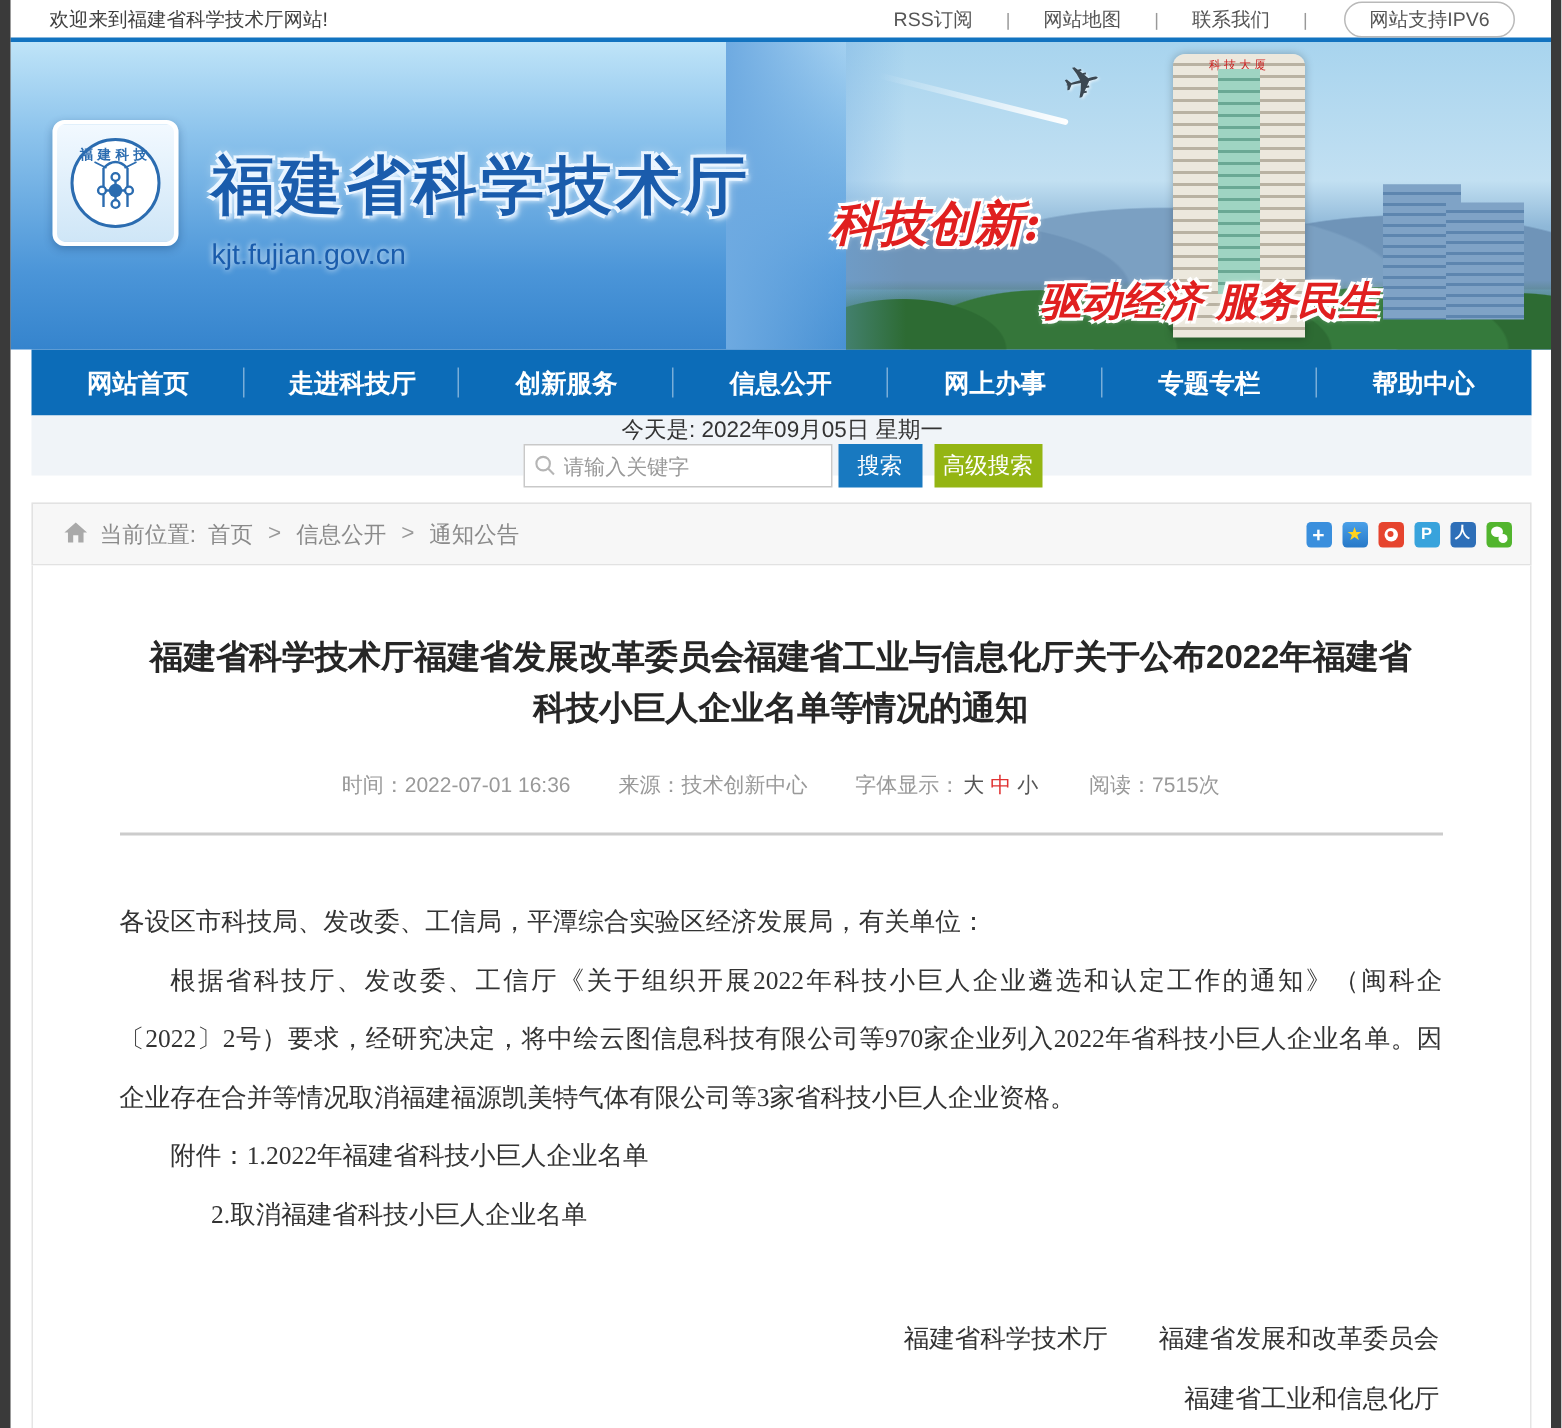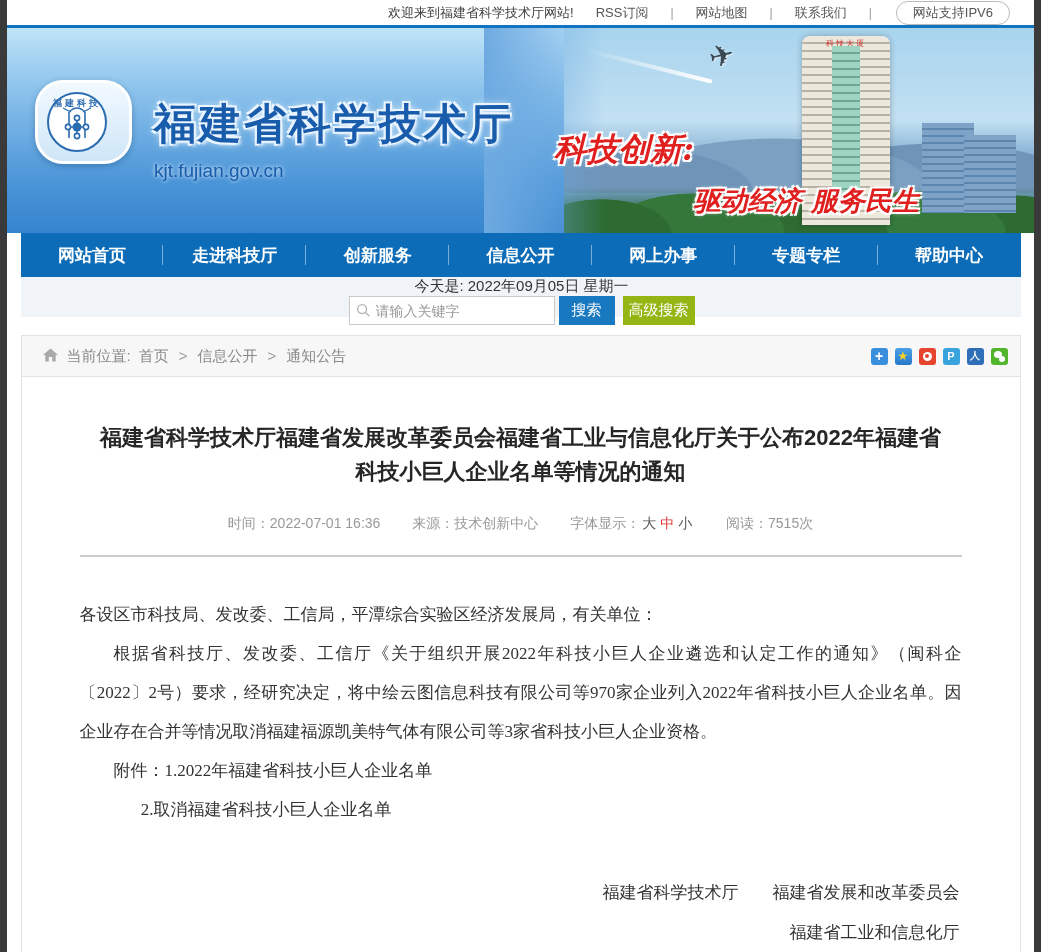--- a/index.html
+++ b/index.html
@@ -3,21 +3,21 @@
 <meta charset="utf-8">
 <style>
   * { margin:0; padding:0; box-sizing:border-box; }
   html,body { width:1041px; height:952px; overflow:hidden; }
   body { font-family:"Liberation Sans","DejaVu Sans",sans-serif; background:#fff; position:relative; }
 
   .edge-strip { position:absolute; top:0; width:7px; height:952px; background:#3a3a3a; z-index:50; }
   .edge-left { left:0; } .edge-right { right:0; }
 
   
-  .topbar { height:28px; margin:0 7px; background:#fff; display:flex; align-items:center; justify-content:flex-end; padding:0 24px 0 26px; border-bottom:3px solid #1273c0; }
+  .topbar { height:28px; margin:0 7px; background:#fff; display:flex; align-items:center; justify-content:space-between; padding:0 24px 0 26px; border-bottom:3px solid #1273c0; }
   .topbar-welcome { font-size:13px; color:#404040; }
   .topbar-right { display:flex; align-items:center; gap:0; }
   .topbar-link { font-size:13px; color:#555; padding:0 22px; cursor:pointer; }
   .topbar-sep { color:#999; font-size:12px; }
   .ipv6-pill { font-size:13px; color:#555; border:1px solid #b9b9b9; border-radius:12px; padding:2px 16px; margin-left:24px; cursor:pointer; background:#fff; }
 
   
   .banner { position:relative; height:205px; margin:0 7px; overflow:hidden;
     background:linear-gradient(180deg,#bfe4f8 0%,#8cc3ec 30%,#4b95d8 75%,#3584cd 100%); }
   .banner-photo { position:absolute; right:0; top:0; width:470px; height:100%;
@@ -28,38 +28,38 @@
     background:radial-gradient(120px 45px at 15% 100%,#6f94b8 98%,transparent),
                radial-gradient(160px 55px at 45% 100%,#7ba0c2 98%,transparent),
                radial-gradient(150px 50px at 80% 100%,#6f94b8 98%,transparent); }
   .treeline { position:absolute; right:0; bottom:0; width:470px; height:46px;
     background:radial-gradient(70px 34px at 8% 100%,#2d6b33 98%,transparent),
                radial-gradient(90px 40px at 28% 100%,#35763a 98%,transparent),
                radial-gradient(80px 36px at 52% 100%,#2d6b33 98%,transparent),
                radial-gradient(90px 42px at 75% 100%,#357a3c 98%,transparent),
                radial-gradient(80px 38px at 95% 100%,#2d6b33 98%,transparent),
                linear-gradient(180deg,rgba(45,107,51,0) 0%,#2b6631 70%); }
-  .tower { position:absolute; right:144px; bottom:8px; width:88px; height:189px;
+  .tower { position:absolute; right:164px; bottom:8px; width:88px; height:189px;
     background:repeating-linear-gradient(180deg,#ece8dd 0 6px,#b9b2a2 6px 8px); border-radius:8px 8px 0 0; box-shadow:0 0 6px rgba(0,0,0,.25); }
   .tower-glass { position:absolute; left:30px; top:10px; width:28px; height:150px;
     background:repeating-linear-gradient(180deg,#9fd4c2 0 6px,#6aa894 6px 8px); }
   .tower-sign { position:absolute; top:2px; width:100%; text-align:center; font-size:8px; color:#c22; letter-spacing:2px; }
   .side-building { position:absolute; bottom:20px; width:52px; height:90px;
     background:repeating-linear-gradient(180deg,#7fa3c6 0 5px,#5d86af 5px 7px); }
   .side-b1 { right:60px; } .side-b2 { right:18px; height:78px; }
   .plane-wrap { position:absolute; right:300px; top:10px; }
   .plane-trail { position:absolute; top:26px; right:20px; width:130px; height:4px; background:linear-gradient(90deg,rgba(255,255,255,0),#fff); transform:rotate(14deg); border-radius:2px; }
   .plane-icon { font-size:30px; color:#3c4852; display:inline-block; transform:rotate(-14deg); text-shadow:1px 1px 2px rgba(255,255,255,.7); }
   .slogan1 { position:absolute; right:340px; top:100px; font-size:32px; font-weight:bold; font-style:italic; color:#e01f1f; font-family:"DejaVu Serif","Liberation Serif",serif;
     text-shadow:-2px -2px 0 #fff,2px -2px 0 #fff,-2px 2px 0 #fff,2px 2px 0 #fff,0 0 5px #fff; }
   .slogan2 { position:absolute; right:115px; top:155px; font-size:27px; font-weight:bold; font-style:italic; color:#e01f1f; font-family:"DejaVu Serif","Liberation Serif",serif;
     text-shadow:-2px -2px 0 #fff,2px -2px 0 #fff,-2px 2px 0 #fff,2px 2px 0 #fff,0 0 5px #fff; }
 
   .brand { position:absolute; left:28px; top:52px; display:flex; align-items:flex-start; }
-  .site-logo { width:97px; height:84px; border-radius:28px; border:3px solid #fff;
+  .site-logo { width:84px; height:84px; border-radius:8px; border:3px solid #fff;
     background:linear-gradient(180deg,#f2f9ff,#cfe6f7); box-shadow:0 2px 6px rgba(0,40,90,.3); position:relative; }
   .logo-ring { position:absolute; left:9px; top:9px; width:60px; height:60px; border-radius:50%; border:2px solid #2b6cb0; background:#fff; }
   .logo-top-text { position:absolute; top:3px; width:100%; text-align:center; font-size:9px; color:#2b6cb0; font-weight:bold; letter-spacing:3px; }
   .brand-text { margin-left:22px; padding-top:16px; }
   .site-title { font-size:42px; font-weight:bold; color:#1a5cac; letter-spacing:3px;
     text-shadow:-2px -2px 0 #eaf5ff,2px -2px 0 #eaf5ff,-2px 2px 0 #eaf5ff,2px 2px 3px #dceeff,0 0 8px #fff; }
   .site-url { font-size:19px; color:#1a5cac; margin-top:8px; text-shadow:0 0 4px #fff; }
 
   
   .nav { width:1000px; margin:0 auto; height:44px; background:#0c6cb8; display:flex; }

